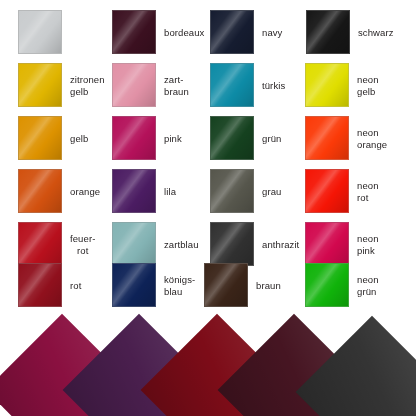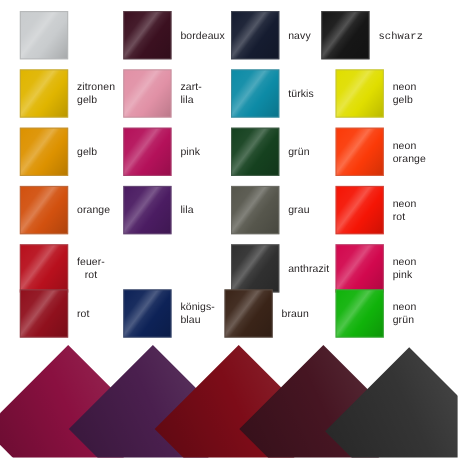--- a/index.html
+++ b/index.html
@@ -106,35 +106,35 @@
       <div class="swatch-chip" title="weiß" style="background: rgb(201, 204, 206);"></div>
     </div>
     <div class="swatch-cell" style="left: 112px; top: 6px;">
       <div class="swatch-chip" title="bordeaux" style="background: rgb(59, 16, 32);"></div>
       <div class="swatch-label">bordeaux</div>
     </div>
     <div class="swatch-cell" style="left: 210px; top: 6px;">
       <div class="swatch-chip" title="navy" style="background: rgb(21, 28, 48);"></div>
       <div class="swatch-label">navy</div>
     </div>
-    <div class="swatch-cell" style="left: 292px; top: 6px; font-family: Liberation Mono, monospace;">
+    <div class="swatch-cell" style="left: 306px; top: 6px;">
       <div class="swatch-chip" title="schwarz" style="background: rgb(22, 22, 22);"></div>
       <div class="swatch-label">schwarz</div>
     </div>
     <div class="swatch-cell" style="left: 18px; top: 59px;">
       <div class="swatch-chip" title="zitronen
 gelb" style="background: rgb(224, 181, 0);"></div>
       <div class="swatch-label">zitronen
 gelb</div>
     </div>
     <div class="swatch-cell" style="left: 112px; top: 59px;">
       <div class="swatch-chip" title="zart-
 rosa" style="background: rgb(225, 145, 166);"></div>
       <div class="swatch-label">zart-
-lila</div>
+braun</div>
     </div>
     <div class="swatch-cell" style="left: 210px; top: 59px;">
       <div class="swatch-chip" title="türkis" style="background: rgb(13, 139, 166);"></div>
       <div class="swatch-label">türkis</div>
     </div>
     <div class="swatch-cell" style="left: 305px; top: 59px;">
       <div class="swatch-chip" title="neon
 gelb" style="background: rgb(224, 222, 0);"></div>
       <div class="swatch-label">neon
 gelb</div>
@@ -173,20 +173,24 @@
       <div class="swatch-chip" title="neon
 rot" style="background: rgb(245, 21, 5);"></div>
       <div class="swatch-label">neon
 rot</div>
     </div>
     <div class="swatch-cell" style="left: 18px; top: 218px; text-align: center;">
       <div class="swatch-chip" title="feuer-
 rot" style="background: rgb(184, 16, 29);"></div>
       <div class="swatch-label">feuer-
 rot</div>
+    </div>
+    <div class="swatch-cell" style="left: 112px; top: 218px;">
+      <div class="swatch-chip" title="zartblau" style="background: rgb(131, 179, 180);"></div>
+      <div class="swatch-label">zartblau</div>
     </div>
     <div class="swatch-cell" style="left: 210px; top: 218px;">
       <div class="swatch-chip" title="anthrazit" style="background: rgb(48, 48, 48);"></div>
       <div class="swatch-label">anthrazit</div>
     </div>
     <div class="swatch-cell" style="left: 305px; top: 218px;">
       <div class="swatch-chip" title="neon
 pink" style="background: rgb(210, 8, 78);"></div>
       <div class="swatch-label">neon
 pink</div>

